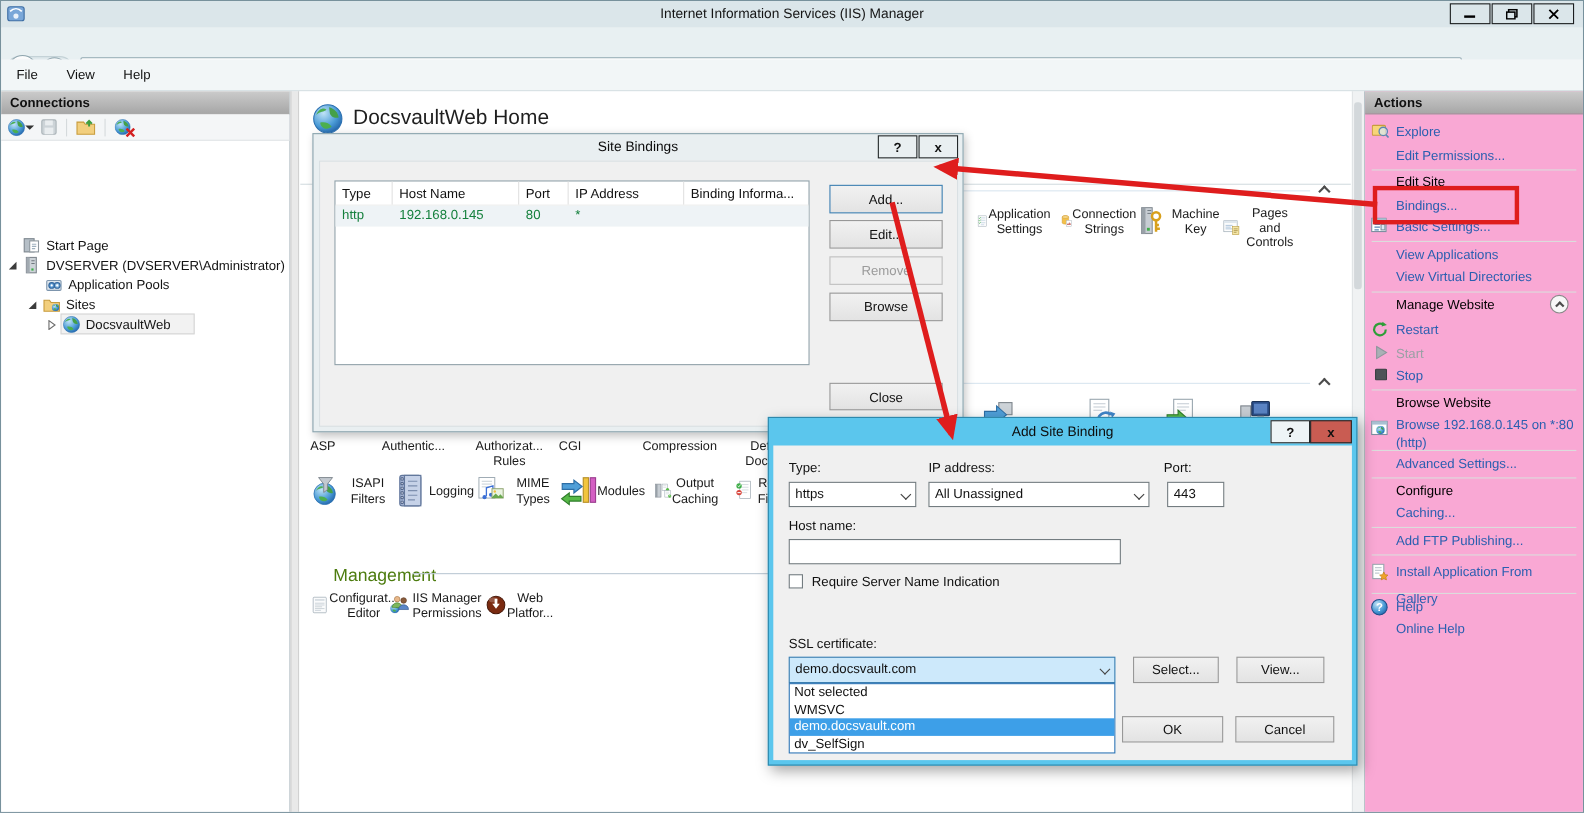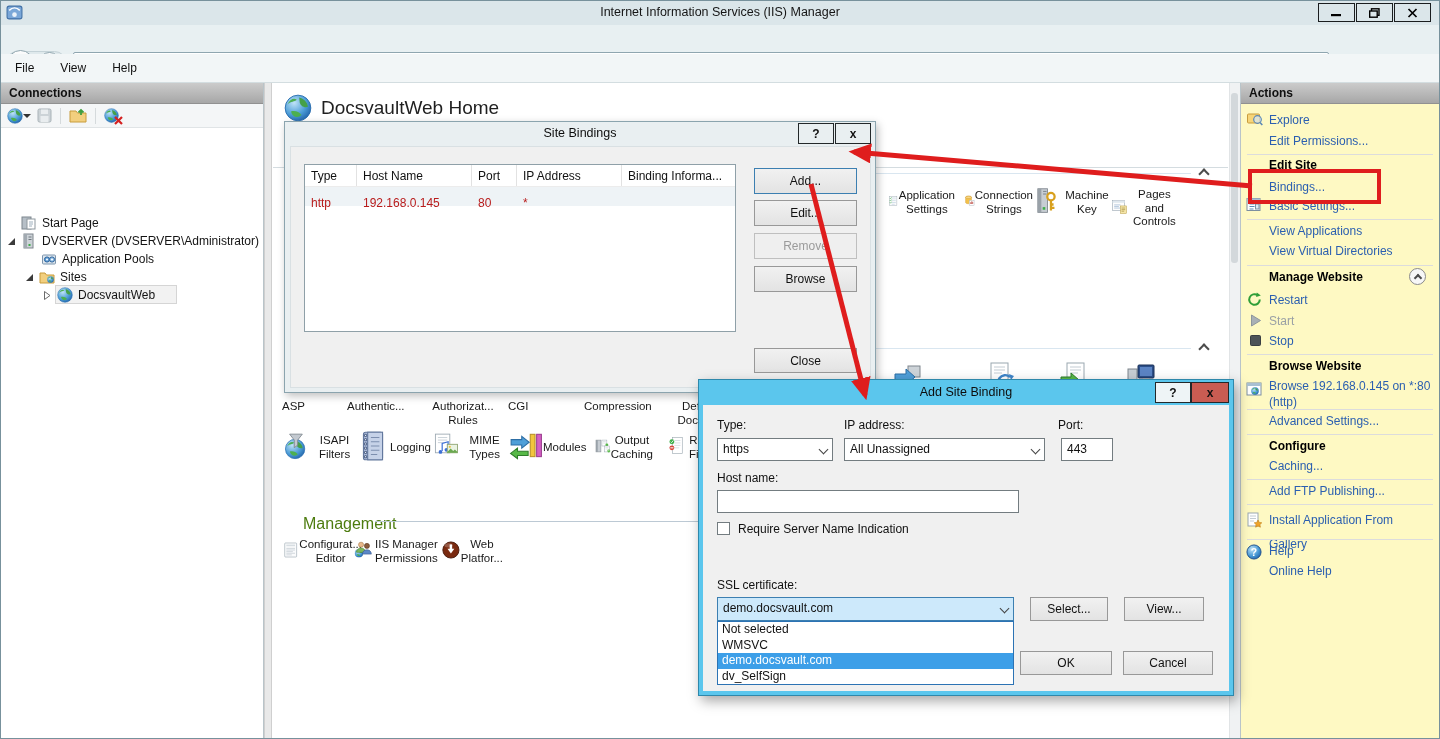--- a/index.html
+++ b/index.html
@@ -32,36 +32,36 @@
 .mainborder{position:absolute;left:1239px;top:82px;width:1px;height:657px;background:#b9c4c9}
 .pagetitle{position:absolute;left:320px;top:96px;font-size:19px;color:#1f1f1f}
 .filterline{position:absolute;left:272px;top:166px;width:955px;height:1px;background:#d4dce0}
 .gsep{position:absolute;height:1px;background:#d9e6f0}
 .chevup{position:absolute;width:8px;height:8px;border-left:2px solid #4c4c4c;border-top:2px solid #4c4c4c;transform:rotate(45deg)}
 .feat{position:absolute;display:flex;flex-direction:row;align-items:center;text-align:center}
 .fl{font-size:11.5px;line-height:13.5px;color:#1a1a1a;margin-top:3px}
 .mgmthead{position:absolute;font-size:16px;color:#4d7c0f}
 .mgmtline{position:absolute;height:1px;background:#bcc9d4}
 
-.actions{position:absolute;left:1240px;top:82px;width:200px;height:657px;background:#fef9c3}
+.actions{position:absolute;left:1240px;top:82px;width:200px;height:657px;background:#f9a8d4}
 .al{position:absolute;left:1268px;font-size:12px;color:#2b5fb0;cursor:pointer}
-.ah{position:absolute;left:1268px;font-size:12px;font-weight:bold;color:#000}
+.ah{position:absolute;left:1268px;font-size:12px;font-weight:normal;color:#000}
 .asep{position:absolute;left:1246px;width:186px;height:1px;background:#dcdcdc}
 .aicon{position:absolute;width:16px;height:16px}
 .disabled{color:#9aa0a5}
 
 .dlg-sb{position:absolute;left:283px;top:120px;width:592px;height:272px;background:#e9eff1;border:1px solid #8ba4ae;box-shadow:2px 3px 8px rgba(0,0,0,.25);z-index:5}
 .sb-title{position:absolute;left:0;top:4px;width:100%;text-align:center;font-size:12.5px;color:#0d0d0d}
 .dlgbtn{position:absolute;height:21px;border:1px solid #23282a;display:flex;align-items:center;justify-content:center;font-size:12px;font-weight:bold;color:#111}
 .sb-body{position:absolute;left:5px;top:24px;width:581px;height:242px;background:#f0f0f0;border:1px solid #d9e0e3}
 .tbl{position:absolute;left:303px;top:163px;width:432px;height:168px;background:#fff;border:1px solid #8fa0a8;z-index:6;font-size:12px}
 .thead{display:flex;height:22px;border-bottom:1px solid #ececec}
 .th{padding:4px 0 0 6px;border-right:1px solid #e2e2e2;color:#111}
 .trow{display:flex;height:19px;background:#eef3f6}
-.td{padding:9px 0 0 6px;color:#b91c1c}
+.td{padding:1px 0 0 6px;color:#15803d}
 .wbtn{position:absolute;width:103px;height:26px;background:linear-gradient(#f1f1f1,#e3e3e3);border:1px solid #989898;font-size:12px;color:#111;text-align:center;line-height:24px;z-index:6}
 .focusblue{border:1px solid #3c7fb1}
 .btndis{color:#9b9b9b;border-color:#bfbfbf;background:#efefef}
 .dlg-asb{position:absolute;left:697px;top:378px;width:536px;height:317px;background:#5bc6ed;border:1px solid #2e88ab;box-shadow:3px 5px 12px rgba(0,0,0,.35);z-index:7}
 .asb-body{position:absolute;left:702px;top:404px;width:526px;height:286px;background:#f0f0f0;z-index:8}
 .flabel{position:absolute;font-size:12px;color:#111;z-index:9}
 .combo{position:absolute;background:#fff;border:1px solid #737c80;font-size:12px;color:#111;padding:3px 18px 0 5px;z-index:9}
 .combochev{position:absolute;right:5px;top:7px;width:7px;height:7px;border-left:1.6px solid #444;border-bottom:1.6px solid #444;transform:rotate(-45deg)}
 .tinput{position:absolute;background:#fff;border:1px solid #737c80;font-size:12px;color:#111;padding:3px 0 0 5px;z-index:9}
 .checkbox{position:absolute;width:13px;height:13px;background:#fff;border:1px solid #737c80;z-index:9}

